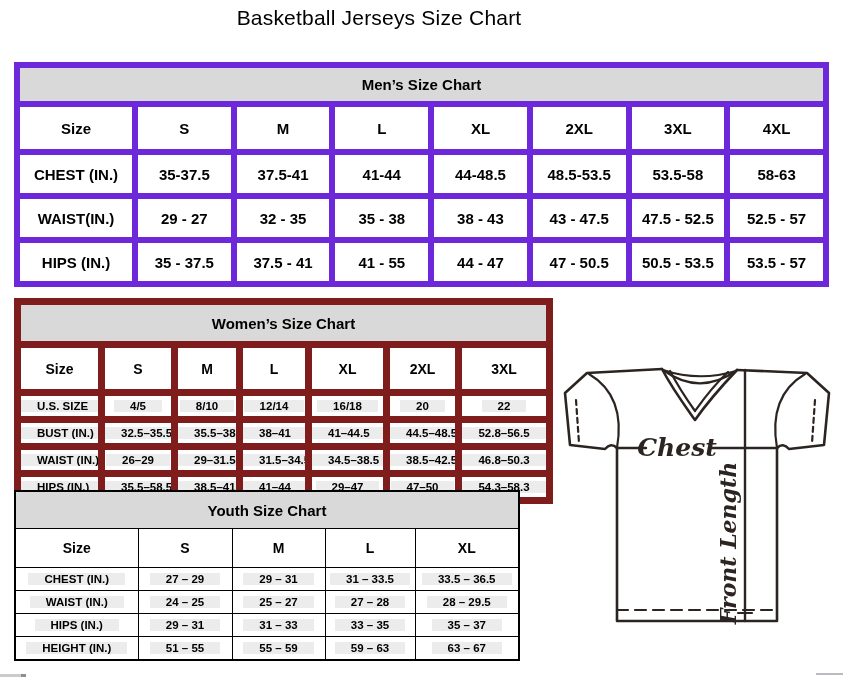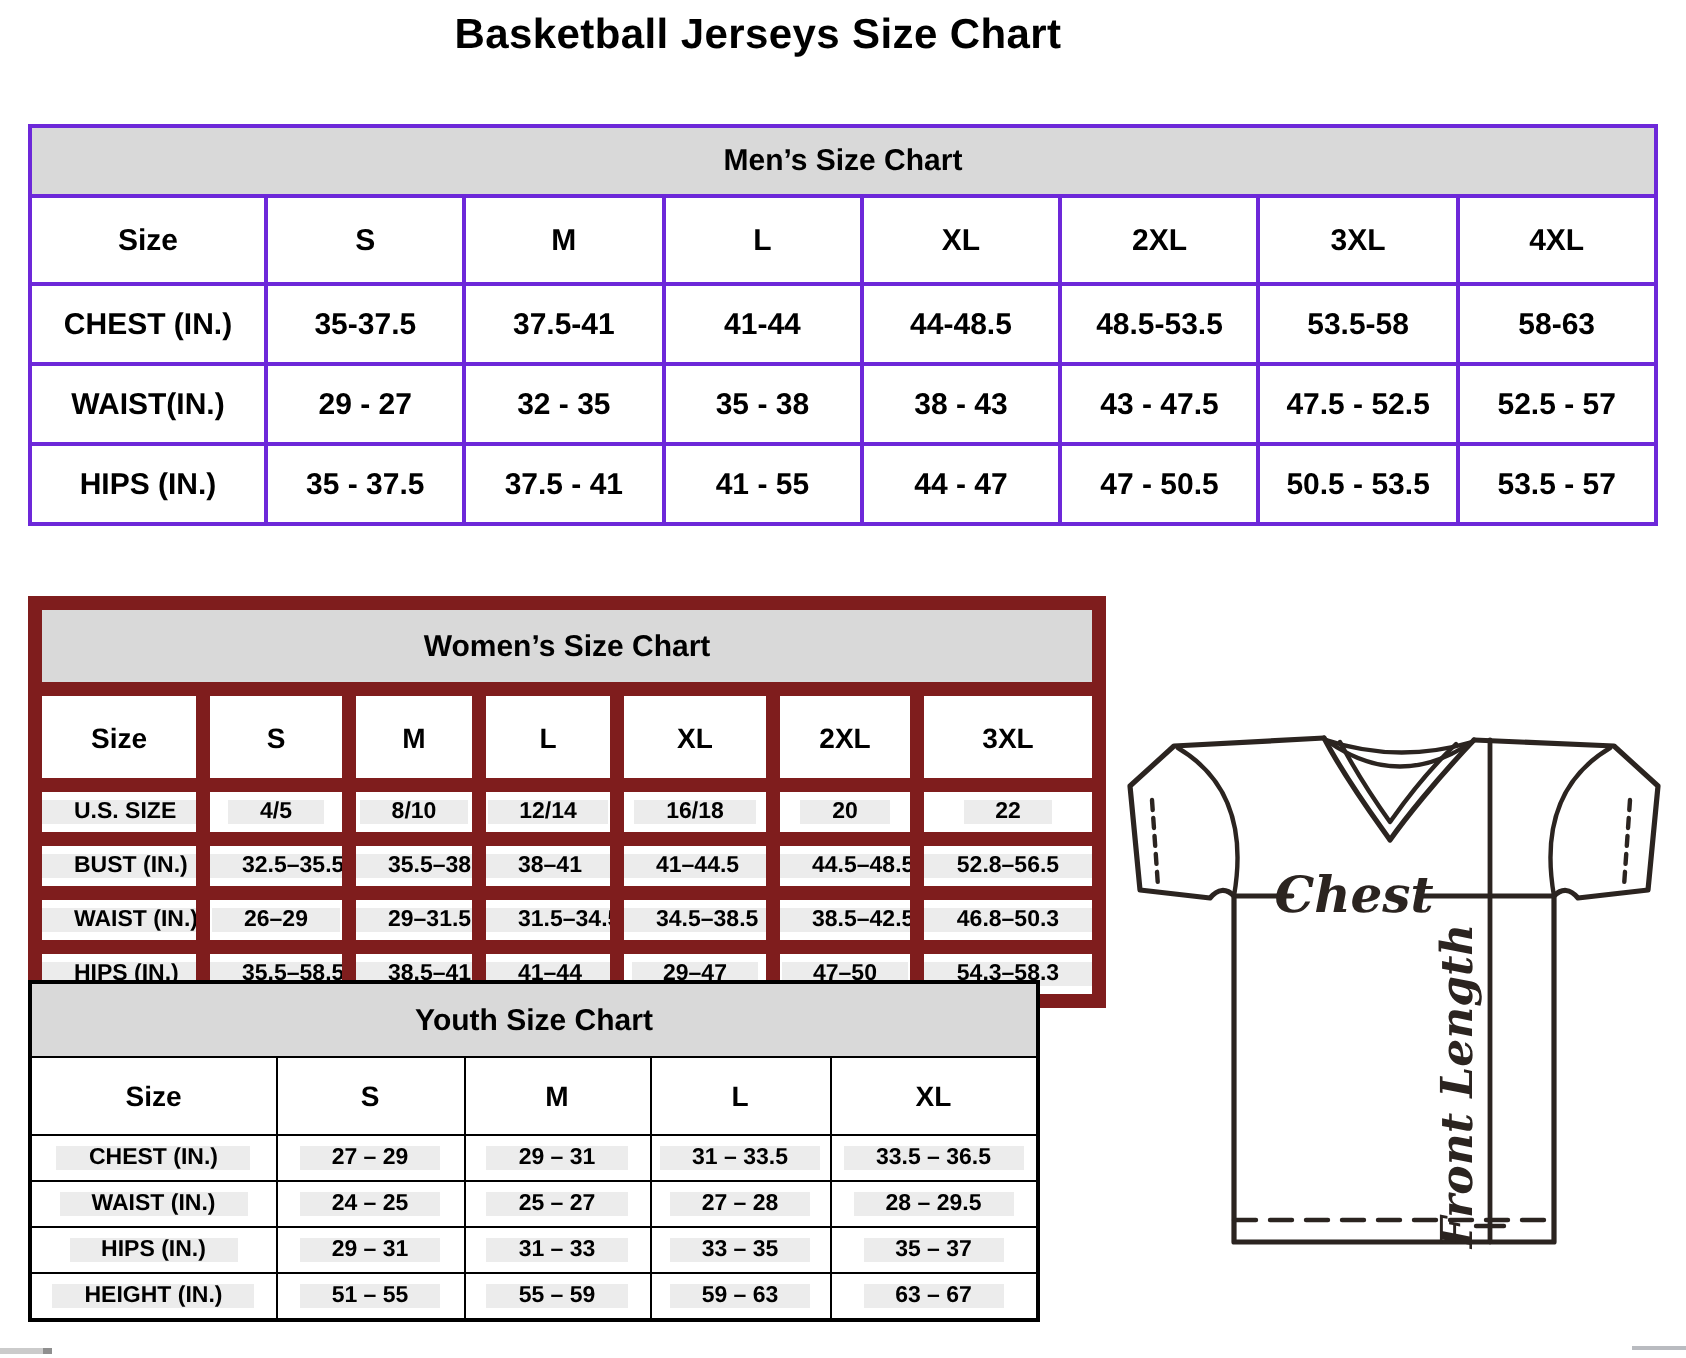--- a/index.html
+++ b/index.html
@@ -4,33 +4,33 @@
 <style>
   html,body { margin:0; padding:0; }
   body {
     width:843px; height:679px; position:relative; background:#ffffff;
     font-family:"Liberation Sans", sans-serif; overflow:hidden; color:#000;
   }
 
   
   #page-title {
     position:absolute; top:6px; left:0; width:758px; text-align:center;
-    font-size:21px; font-weight:bold; letter-spacing:0.2px;
+    font-size:21px; font-weight:normal; letter-spacing:0.2px;
   }
 
   
   .size-table { position:absolute; border-collapse:collapse; table-layout:fixed; background:#fff; }
   .size-table th, .size-table td {
     text-align:center; vertical-align:middle; white-space:nowrap; overflow:hidden; padding:0;
   }
   .band { background:#d9d9d9; font-weight:bold; }
 
   
   #mens-table { left:14px; top:62px; width:815px; }
-  #mens-table th, #mens-table td { border:2px solid #6d28d9; font-weight:bold; font-size:15px; }
+  #mens-table th, #mens-table td { border:6px solid #6d28d9; font-weight:bold; font-size:15px; }
   #mens-table .band { height:33px; font-size:15px; }
   #mens-table .size-row th { height:42px; }
   #mens-table .data-row td { height:38px; }
 
   
   #womens-table { left:14px; top:298px; width:539px; border:2px solid #000; }
   #womens-table th, #womens-table td { border:7px solid #7f1d1d; font-weight:bold; }
   #womens-table .band { height:36px; font-size:15px; }
   #womens-table .size-row th { height:41px; font-size:14px; }
   #womens-table .data-row td { height:20px; font-size:11.5px; }

